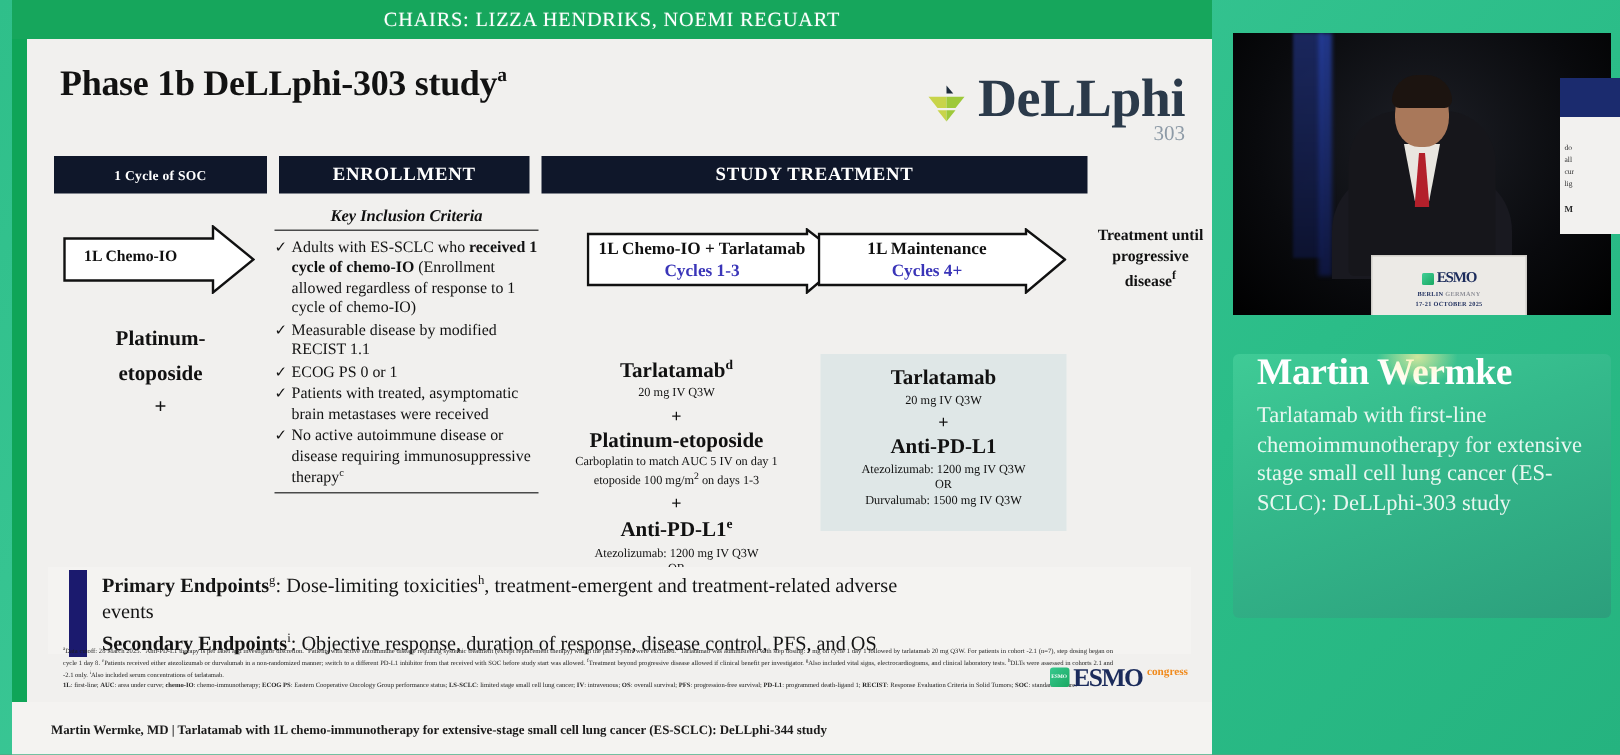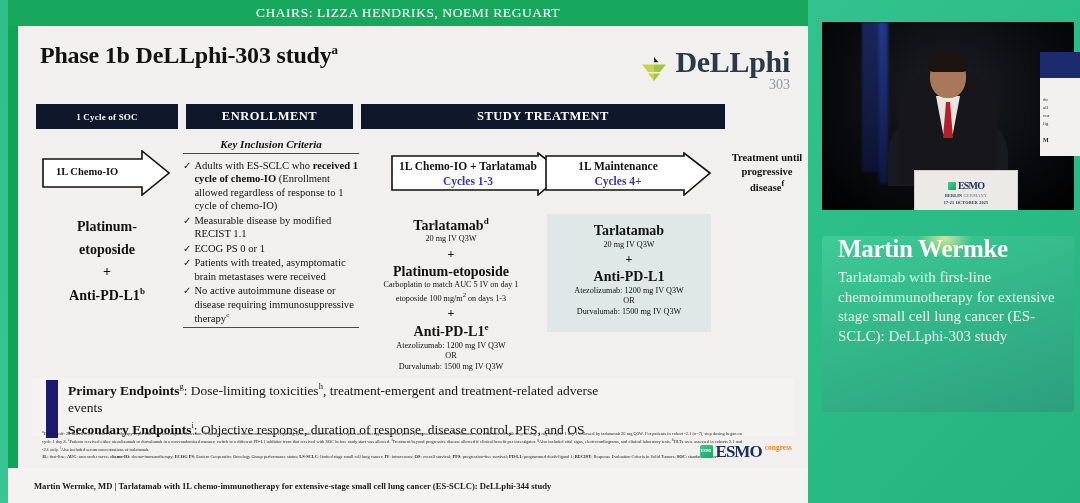--- a/index.html
+++ b/index.html
@@ -48,21 +48,21 @@
   }
   #slide-title sup { font-size: 13px; font-weight: bold; }
 
   
   #dellphi-logo {
     position: absolute; right: 18px; top: 22px;
     display: flex; align-items: flex-start; gap: 6px;
   }
   #dellphi-mark { width: 30px; height: 30px; margin-top: 6px; }
   #dellphi-words { display: flex; flex-direction: column; align-items: flex-start;}
-  #dellphi-words .w { font-size: 30px; font-weight: bold; color: #2b3a4a; line-height: .95; letter-spacing: -.3px;}
+  #dellphi-words .w { font-size: 36px; font-weight: bold; color: #2b3a4a; line-height: .95; letter-spacing: -.3px;}
   #dellphi-words .n { font-size: 14px; color: #8d9aa6; align-self: flex-end; line-height: 1; margin-top: 1px;}
 
   
   .band {
     position: absolute; height: 25px;
     background: #0f172a; color:#fff;
     display:flex; align-items:center; justify-content:center;
     font-weight:bold; letter-spacing:.5px; font-size:12.5px;
   }
   #band-soc   { left: 18px;  top: 78px; width: 142px; font-size: 9px; letter-spacing:.2px; justify-content:center;}
@@ -104,21 +104,21 @@
   #arrow-arm2 { left: 527px; top: 126px; width: 166px; height: 44px; }
   #arrow-arm1 .lbl1, #arrow-arm1 .lbl2 { padding-right: 20px; }
   #arrow-arm2 .lbl1, #arrow-arm2 .lbl2 { padding-right: 20px; }
 
   #treat-until {
     position:absolute; left:706px; top:125px; width:86px; text-align:center;
     font-size:10.5px; font-weight:bold; color:#111; line-height:1.35;
   }
   #treat-until sup { font-size:8px; }
 
-  .regimen { position:absolute; text-align:center; color:#111; }
+  .regimen { position:absolute; text-align:center; color:#111;margin-top:22px; }
   .regimen .dname { font-size: 14px; font-weight: bold; line-height: 1.25; }
   .regimen .dname sup { font-size: 9px; }
   .regimen .ddose { font-size: 8.2px; line-height: 1.3; }
   .regimen .ddose sup { font-size: 6.5px; }
   .regimen .plus { font-size: 12px; font-weight: bold; line-height: 1.5; }
   #regimen-arm1 { left: 345px; top: 190px; width: 176px; }
   #regimen-arm2 { left: 529px; top: 188px; width: 164px; background: #dfe7e7; padding: 8px 4px 14px; }
 
   
   #endpoints {
@@ -274,21 +274,20 @@
       <svg viewBox="0 0 128 46" width="128" height="46">
         <path d="M1 9 H100 V1 L127 23 L100 45 V37 H1 Z" fill="#ffffff" stroke="#111" stroke-width="1.6"></path>
       </svg>
       <div class="lbl">1L Chemo-IO</div>
     </div>
 
     <div id="soc-drugs">
       <div>Platinum-</div>
       <div>etoposide</div>
       <div>+</div>
-      <div><span>Anti-PD-L1</span><sup>b</sup></div>
     </div>
 
     <div id="kic-wrap">
       <div id="kic-title">Key Inclusion Criteria</div>
       <div id="kic-list">
             <div class="kic-item">
               <span class="kic-check">✓</span>
               <span class="kic-text">Adults with ES-SCLC who <b>received 1 cycle of chemo-IO</b> (Enrollment allowed regardless of response to 1 cycle of chemo-IO)</span>
             </div>
             <div class="kic-item">

